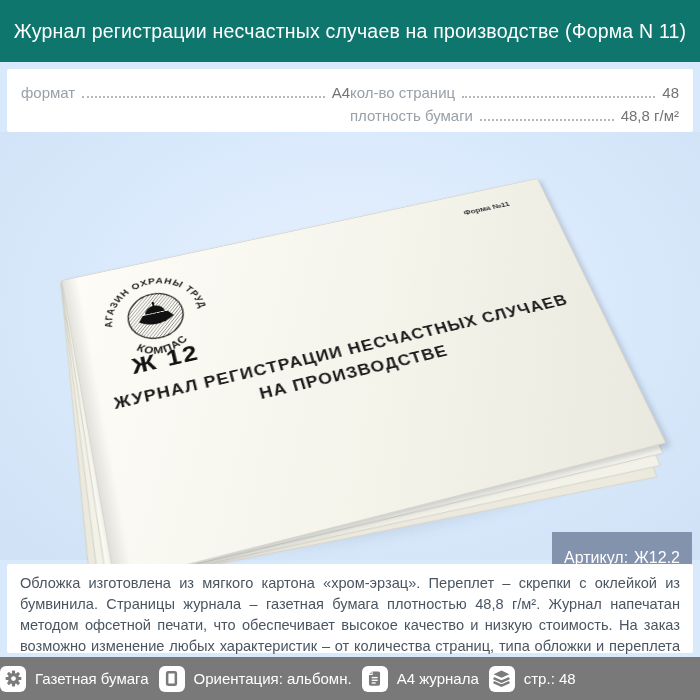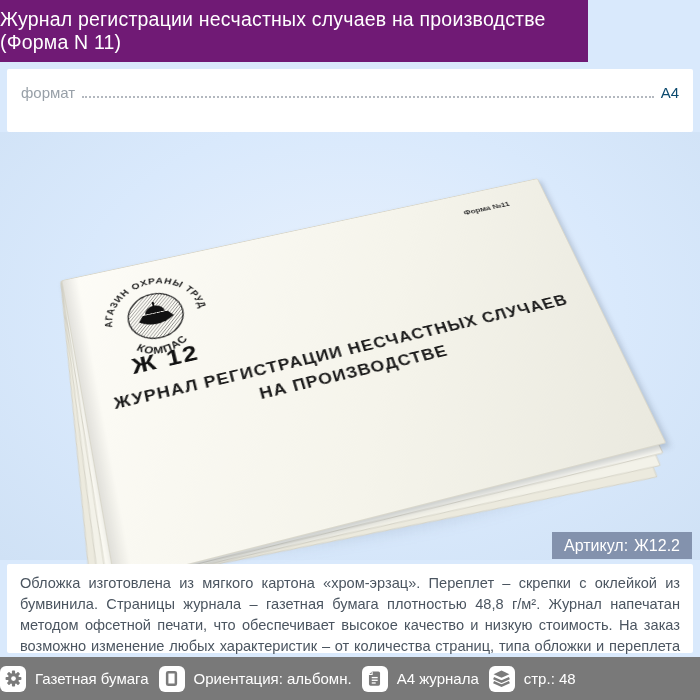--- a/index.html
+++ b/index.html
@@ -4,34 +4,34 @@
 <style>
   html,body{margin:0;padding:0;}
   body{
     width:700px;height:700px;position:relative;overflow:hidden;
     background:#d9e9fc;
     font-family:"Liberation Sans", sans-serif;
     -webkit-font-smoothing:antialiased;
   }
   
   .header{
-    position:absolute;left:0;top:0;width:588px;height:62px;
-    background:#701a75;display:flex;align-items:center;justify-content:center;
+    position:absolute;left:0;top:0;width:700px;height:62px;
+    background:#0f766e;display:flex;align-items:center;justify-content:center;
   }
   .header-title{color:#ffffff;font-size:19.5px;letter-spacing:.2px;}
   
   .spec-panel{
     position:absolute;left:7px;top:69px;width:686px;height:63px;background:#ffffff;
     box-sizing:border-box;padding:10px 14px 8px;display:flex;border-radius:2px;
   }
   .spec-col{flex:1;display:flex;flex-direction:column;justify-content:space-between;}
   .spec-row{display:flex;align-items:flex-end;height:22px;font-size:15px;}
   .spec-label{color:#98a0a8;white-space:nowrap;}
   .spec-dots{flex:1;border-bottom:2px dotted #b3b8bf;margin:0 7px 3px;}
-  .spec-value{color:#0c4a6e;white-space:nowrap;}
+  .spec-value{color:#737373;white-space:nowrap;}
   
   .photo-area{
     position:absolute;left:0;top:132px;width:700px;height:428px;
     background:radial-gradient(ellipse at 50% 42%, #e8f1fd 0%, #d9e9fc 55%, #cfe1f5 100%);
   }
   .book-shadow{
     position:absolute;left:110px;top:330px;width:500px;height:85px;
     background:radial-gradient(ellipse at center, rgba(90,110,145,.42) 0%, rgba(90,110,145,0) 70%);
     transform:rotate(-9deg);filter:blur(5px);
   }
@@ -53,21 +53,21 @@
     background:linear-gradient(90deg,rgba(0,0,0,.10),rgba(0,0,0,0));
   }
   .cover-form-label{position:absolute;right:42px;top:20px;font-size:9px;font-weight:bold;color:#333;}
   .cover-title{
     position:absolute;left:20px;right:20px;top:150px;text-align:center;
     font-weight:bold;color:#1d1d1d;font-size:17.5px;letter-spacing:1.1px;line-height:1.55;
   }
   .brand-emblem{position:absolute;left:26px;top:12px;}
   
   .article-badge{
-    position:absolute;right:8px;top:532px;height:27px;padding:0 12px;
+    position:absolute;right:8px;top:532px;height:27px;padding:12px 12px;
     background:#8392ad;color:#fff;font-size:16px;display:flex;align-items:center;gap:6px;
   }
   .article-badge .val{font-weight:normal;}
   
   .desc-panel{
     position:absolute;left:7px;top:564px;width:686px;height:89px;background:#ffffff;
     box-sizing:border-box;padding:9px 13px;border-radius:2px;
   }
   .desc-text{
     font-size:14.6px;line-height:1.45;color:#4b5560;text-align:justify;
@@ -90,20 +90,32 @@
 <div class="header">
   <div class="header-title">Журнал регистрации несчастных случаев на производстве (Форма N 11)</div>
 </div>
 
 <div class="spec-panel">
   <div class="spec-col">
     <div class="spec-row">
       <span class="spec-label">формат</span>
       <span class="spec-dots"></span>
       <span class="spec-value">А4</span>
+    </div>
+  </div>
+  <div class="spec-col">
+    <div class="spec-row">
+      <span class="spec-label">кол-во страниц</span>
+      <span class="spec-dots"></span>
+      <span class="spec-value">48</span>
+    </div>
+    <div class="spec-row">
+      <span class="spec-label">плотность бумаги</span>
+      <span class="spec-dots"></span>
+      <span class="spec-value">48,8 г/м²</span>
     </div>
   </div>
 </div>
 
 <div class="photo-area">
   <div class="book-shadow"></div>
   <div class="book">
     <div class="sheet s3"></div>
     <div class="sheet s2"></div>
     <div class="sheet s1"></div>

